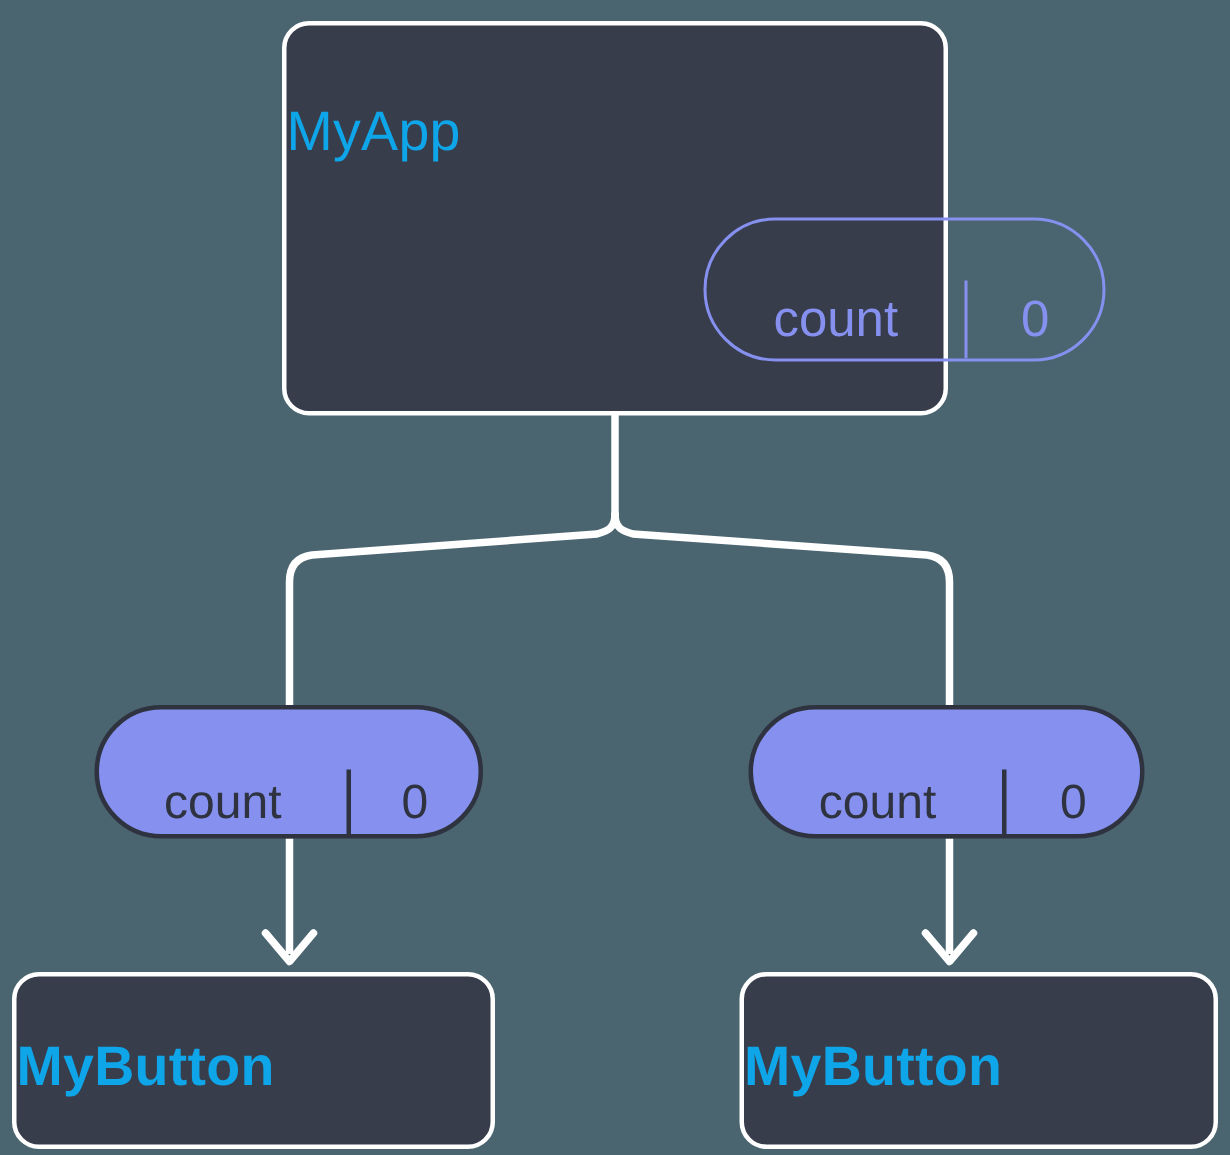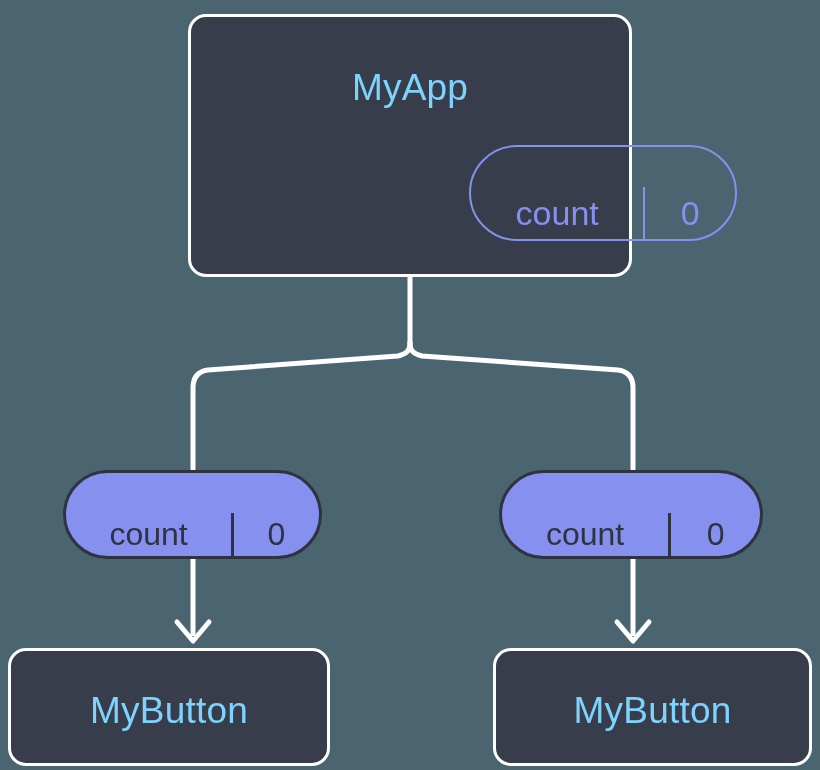--- a/index.html
+++ b/index.html
@@ -38,22 +38,21 @@
     box-sizing: border-box;
     background: #383d4c;
     border: 3px solid #ffffff;
     border-radius: 18px;
     z-index: 2;
   }
   .node-title {
     position: absolute;
     left: 0;
     width: 100%;
-    text-align: center;
-    color: #7dd3fc;
+    color: #0ea5e9;
     font-weight: 400;
     letter-spacing: 0.2px;
     white-space: nowrap;
   }
 
   
   #node-myapp {
     left: 188px;
     top: 14px;
     width: 444px;
@@ -61,20 +60,21 @@
   }
   #node-myapp .node-title {
     top: 50px;
     font-size: 37px;
   }
 
   
   .node-button .node-title {
     top: 39px;
     font-size: 37px;
+    font-weight: bold;
   }
   #node-mybutton-left {
     left: 8px;
     top: 648px;
     width: 322px;
     height: 118px;
   }
   #node-mybutton-right {
     left: 493px;
     top: 648px;

